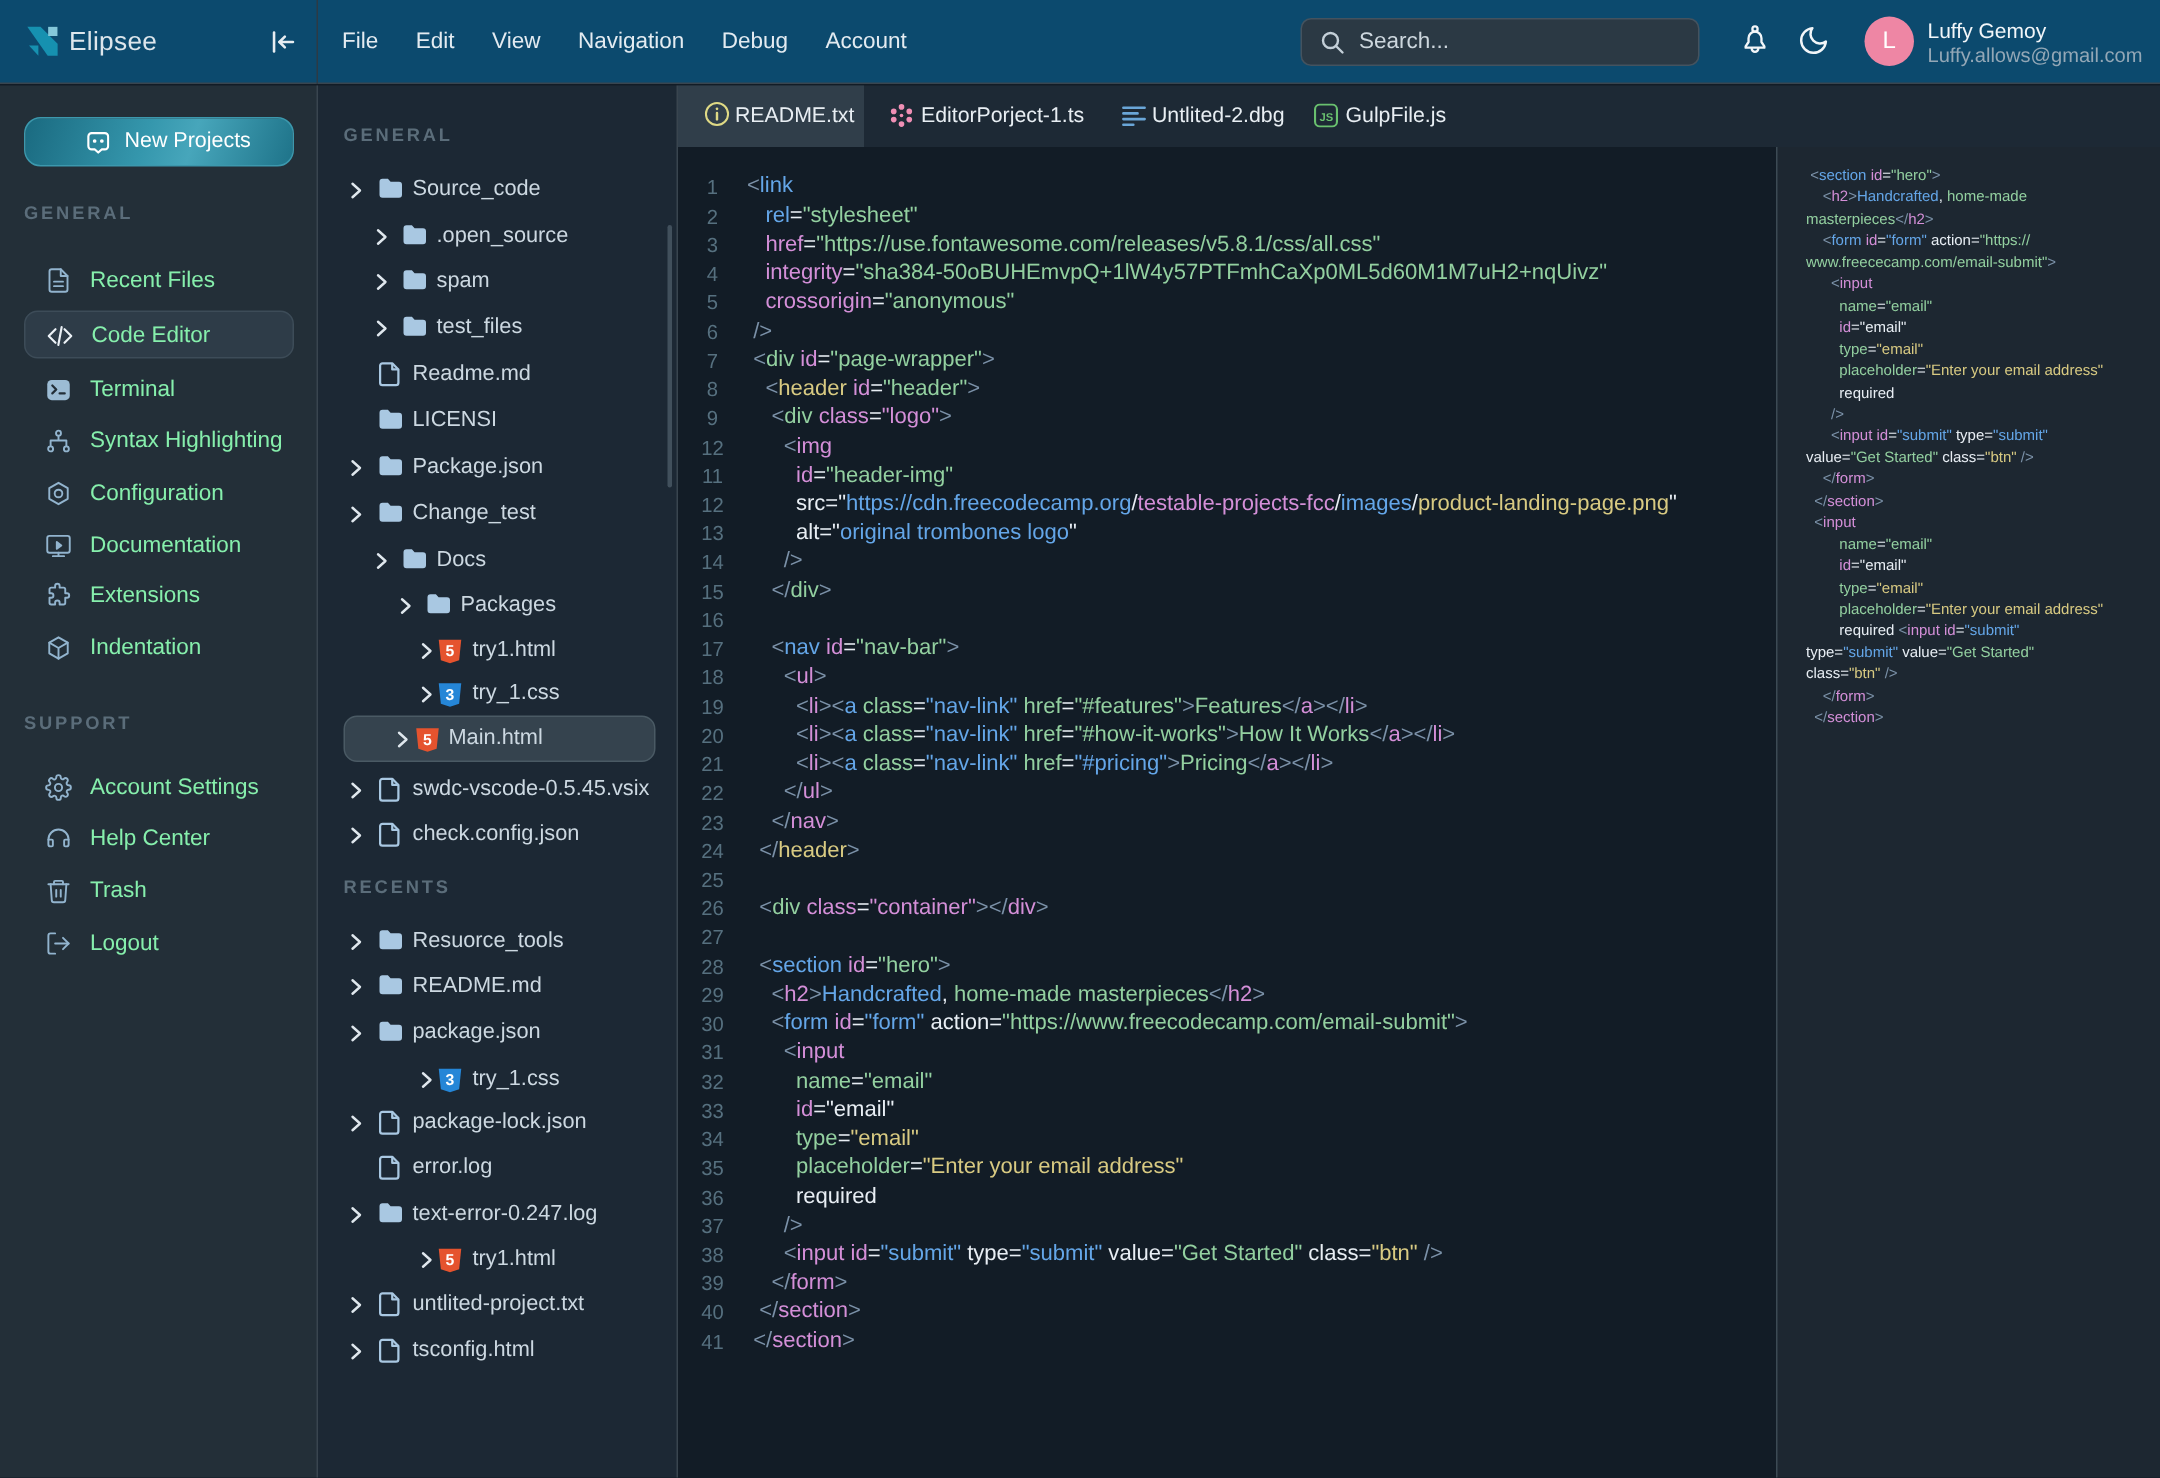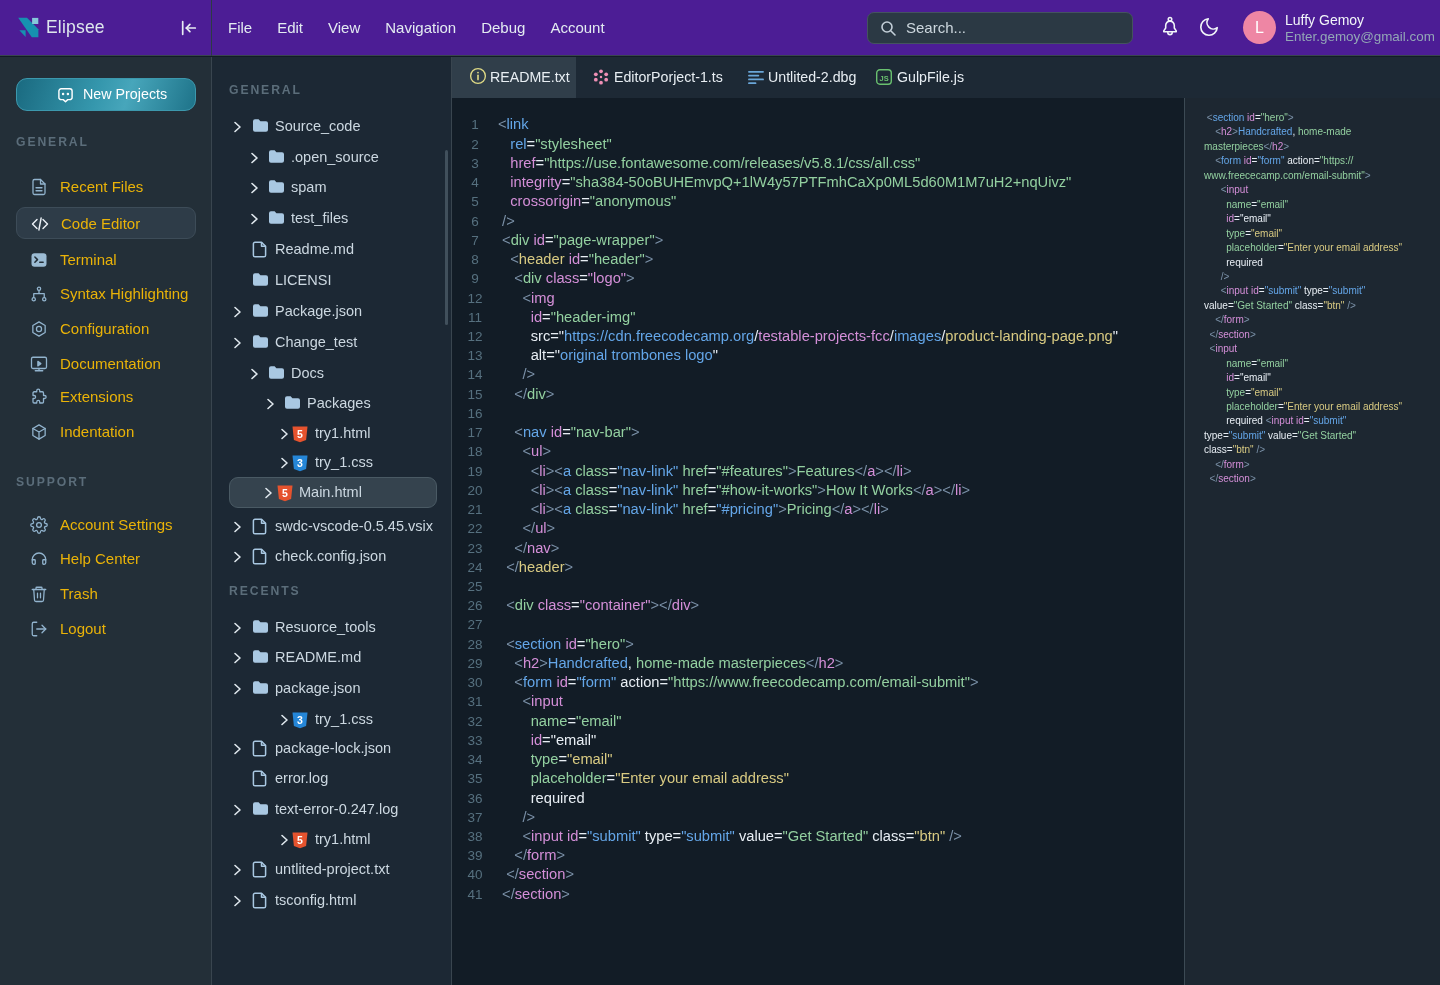--- a/index.html
+++ b/index.html
@@ -1,17 +1,17 @@
 <!DOCTYPE html>
 <html><head>
 <meta charset="utf-8">
 <style>
 * { margin:0; padding:0; box-sizing:border-box; }
 html,body { width:1440px; height:985px; overflow:hidden; background:#121c26; font-family:"Liberation Sans", sans-serif; }
-.topbar { position:absolute; left:0; top:0; width:1440px; height:56px; background:#4c1d95; border-bottom:1px solid #39454f; }
+.topbar { position:absolute; left:0; top:0; width:1440px; height:56px; background:#0c4a6e; border-bottom:1px solid #39454f; }
 .sidebar { position:absolute; left:0; top:57px; width:212px; height:928px; background:#232f38; border-right:1px solid #39454f; }
 .tree { position:absolute; left:212px; top:57px; width:240px; height:928px; background:#1c2834; border-right:1px solid #39454f; }
 .tabbar { position:absolute; left:452px; top:57px; width:988px; height:41px; background:#1d2935; }
 .editor { position:absolute; left:452px; top:98px; width:732px; height:887px; background:#121c26; }
 .minimap { position:absolute; left:1184px; top:98px; width:256px; height:887px; background:#1d2731; border-left:1px solid #3c4a54; }
 
 
 .logoarea { position:absolute; left:0; top:0; width:212px; height:56px; border-right:1px solid #2c3a45; }
 .logoicon { position:absolute; left:14px; top:12px; }
 .logotext { position:absolute; left:46px; top:17px; font-size:17.5px; font-weight:400; color:#dde6ec; letter-spacing:0.2px; }
@@ -23,21 +23,21 @@
 .iconbtn { position:absolute; top:16px; color:#f2f6f9; }
 .avatar { position:absolute; left:1243px; top:11px; width:33px; height:33px; border-radius:50%; background:#ee86a4; color:#fff; font-size:16px; text-align:center; line-height:33px; }
 .uname { position:absolute; left:1285px; top:12px; font-size:14px; color:#f2f6f9; }
 .uemail { position:absolute; left:1285px; top:29px; font-size:13.4px; color:#93a7b6; }
 
 
 .npbtn { position:absolute; left:16px; top:21px; width:180px; height:33px; border-radius:11px; background:linear-gradient(108deg, #1a6a80 0%, #3597ad 45%, #47a6bb 62%, #1e7389 100%); border:1px solid #3c98ad; color:#fff; font-size:14.3px; }
 .npbtn svg { position:absolute; left:41px; top:9px; }
 .npbtn .nptxt { position:absolute; left:66px; top:7px; }
 .sechead { position:absolute; left:16px; font-size:12.2px; font-weight:700; letter-spacing:1.9px; color:#5b6d7a; }
-.navitem { position:absolute; left:16px; width:180px; height:32px; color:#eab308; font-size:15px; line-height:32px; }
+.navitem { position:absolute; left:16px; width:180px; height:32px; color:#86efac; font-size:15px; line-height:32px; }
 .navitem svg { position:absolute; left:14px; top:7px; }
 .navitem .lbl { position:absolute; left:44px; }
 .navitem.active { background:#2e3c48; border:1px solid #3d4c58; border-radius:9px; }
 .premium { position:absolute; left:16px; top:733px; width:180px; height:172px; border-radius:10px; border:1px solid #55656f; background:linear-gradient(135deg,#33414c 0%,#3d4c57 45%,#33414c 100%); }
 .premcircle { position:absolute; left:12px; top:12px; width:30px; height:30px; border-radius:50%; background:#87a0b2; }
 .premtitle { position:absolute; left:11px; top:65px; font-size:13.5px; font-weight:700; color:#f4f7f9; }
 .premtext { position:absolute; left:11px; top:86px; width:180px; font-size:11.9px; line-height:17.8px; color:#b2bec7; }
 .upbtn { position:absolute; left:9px; top:128px; width:161px; height:31px; border-radius:8px; background:radial-gradient(ellipse 120% 150% at 50% -25%, #67c5d6 0%, #2a8ba0 50%, #156072 100%); border:1px solid #47a9bc; color:#fff; font-size:13.5px; text-align:center; line-height:29px; }
 
 
@@ -93,21 +93,21 @@
   <svg class="iconbtn" style="left:1159px" width="22" height="22" viewBox="0 0 24 24" fill="none" stroke="#f2f6f9" stroke-width="1.7" stroke-linecap="round" stroke-linejoin="round">
       <circle cx="12" cy="3.6" r="1.9"></circle>
       <path d="M12 5.6 a4.7 4.7 0 0 1 4.7 4.7 v2.8 l2.1 3.2 v0.9 H5.2 v-0.9 l2.1-3.2 v-2.8 A4.7 4.7 0 0 1 12 5.6 Z"></path>
       <path d="M9.6 17.9 a2.4 2.4 0 0 0 4.8 0"></path>
     </svg>
   <svg class="iconbtn" style="left:1198px" width="22" height="22" viewBox="0 0 24 24" fill="none" stroke="#f2f6f9" stroke-width="1.8" stroke-linecap="round" stroke-linejoin="round">
       <path d="M21 12.8A9 9 0 1 1 11.2 3 7 7 0 0 0 21 12.8z"></path>
     </svg>
   <div class="avatar">L</div>
   <div class="uname">Luffy Gemoy</div>
-  <div class="uemail">Enter.gemoy@gmail.com</div>
+  <div class="uemail">Luffy.allows@gmail.com</div>
 </div>
 <div class="sidebar">
   <div class="npbtn">
       <svg width="15" height="15" viewBox="0 0 20 20" fill="none" stroke="#fff" stroke-width="1.9" stroke-linecap="round" stroke-linejoin="round">
         <path d="M1.2 4 a3 3 0 0 1 3-3 h11.6 a3 3 0 0 1 3 3 v8.5 a3 3 0 0 1 -3 3 H13 l-3 2.8 -3-2.8 H4.2 a3 3 0 0 1 -3-3 Z"></path>
         <circle cx="6.8" cy="8" r="0.7" fill="#fff"></circle>
         <circle cx="13.2" cy="8" r="0.7" fill="#fff"></circle>
       </svg>
       <span class="nptxt">New Projects</span>
     </div>

